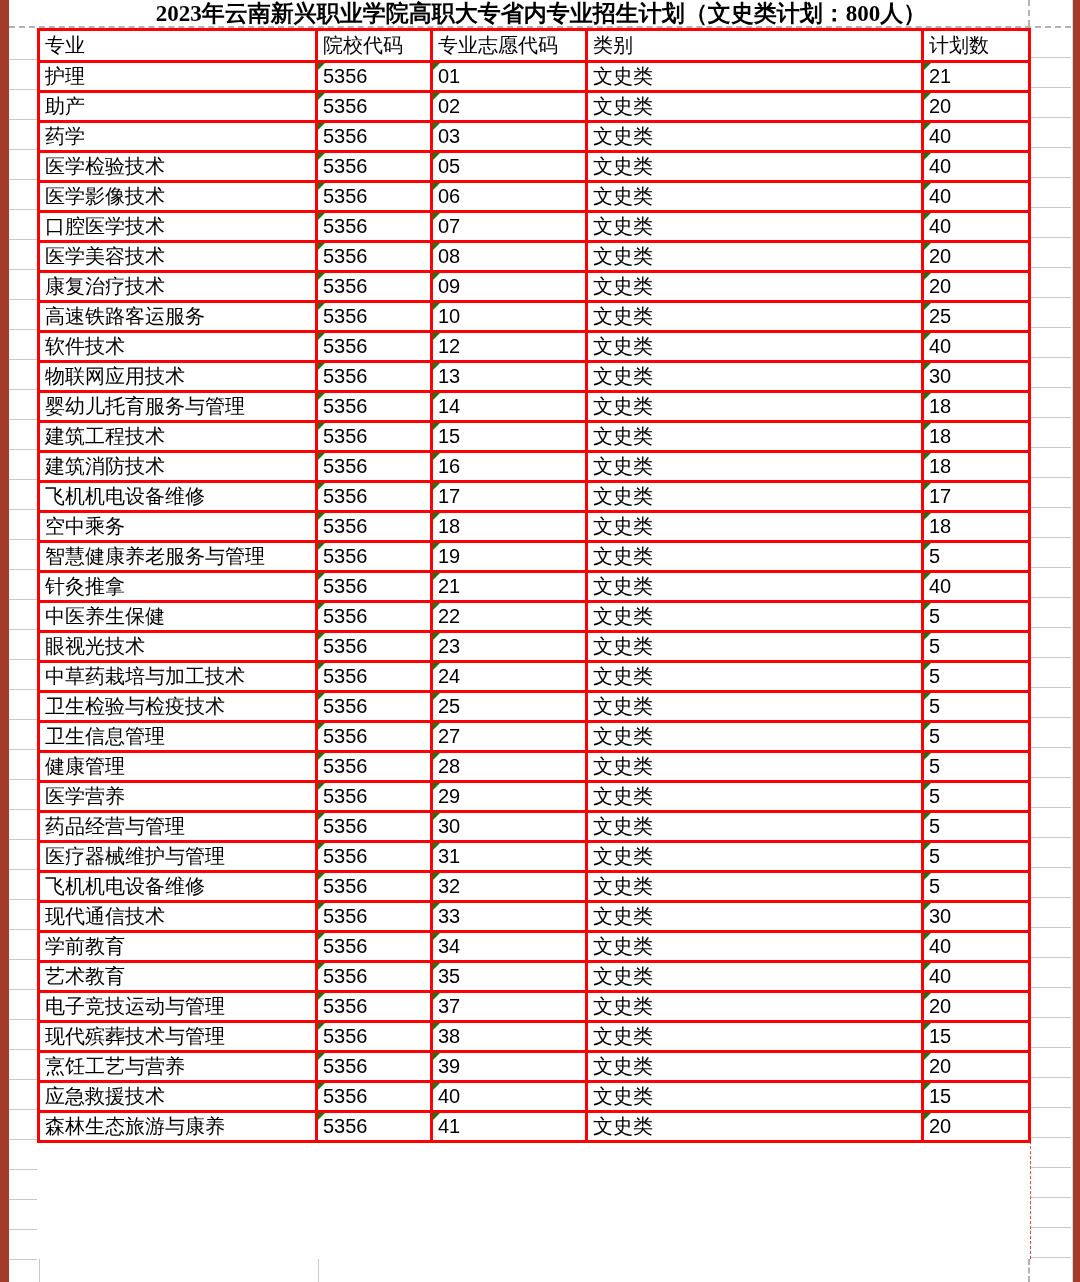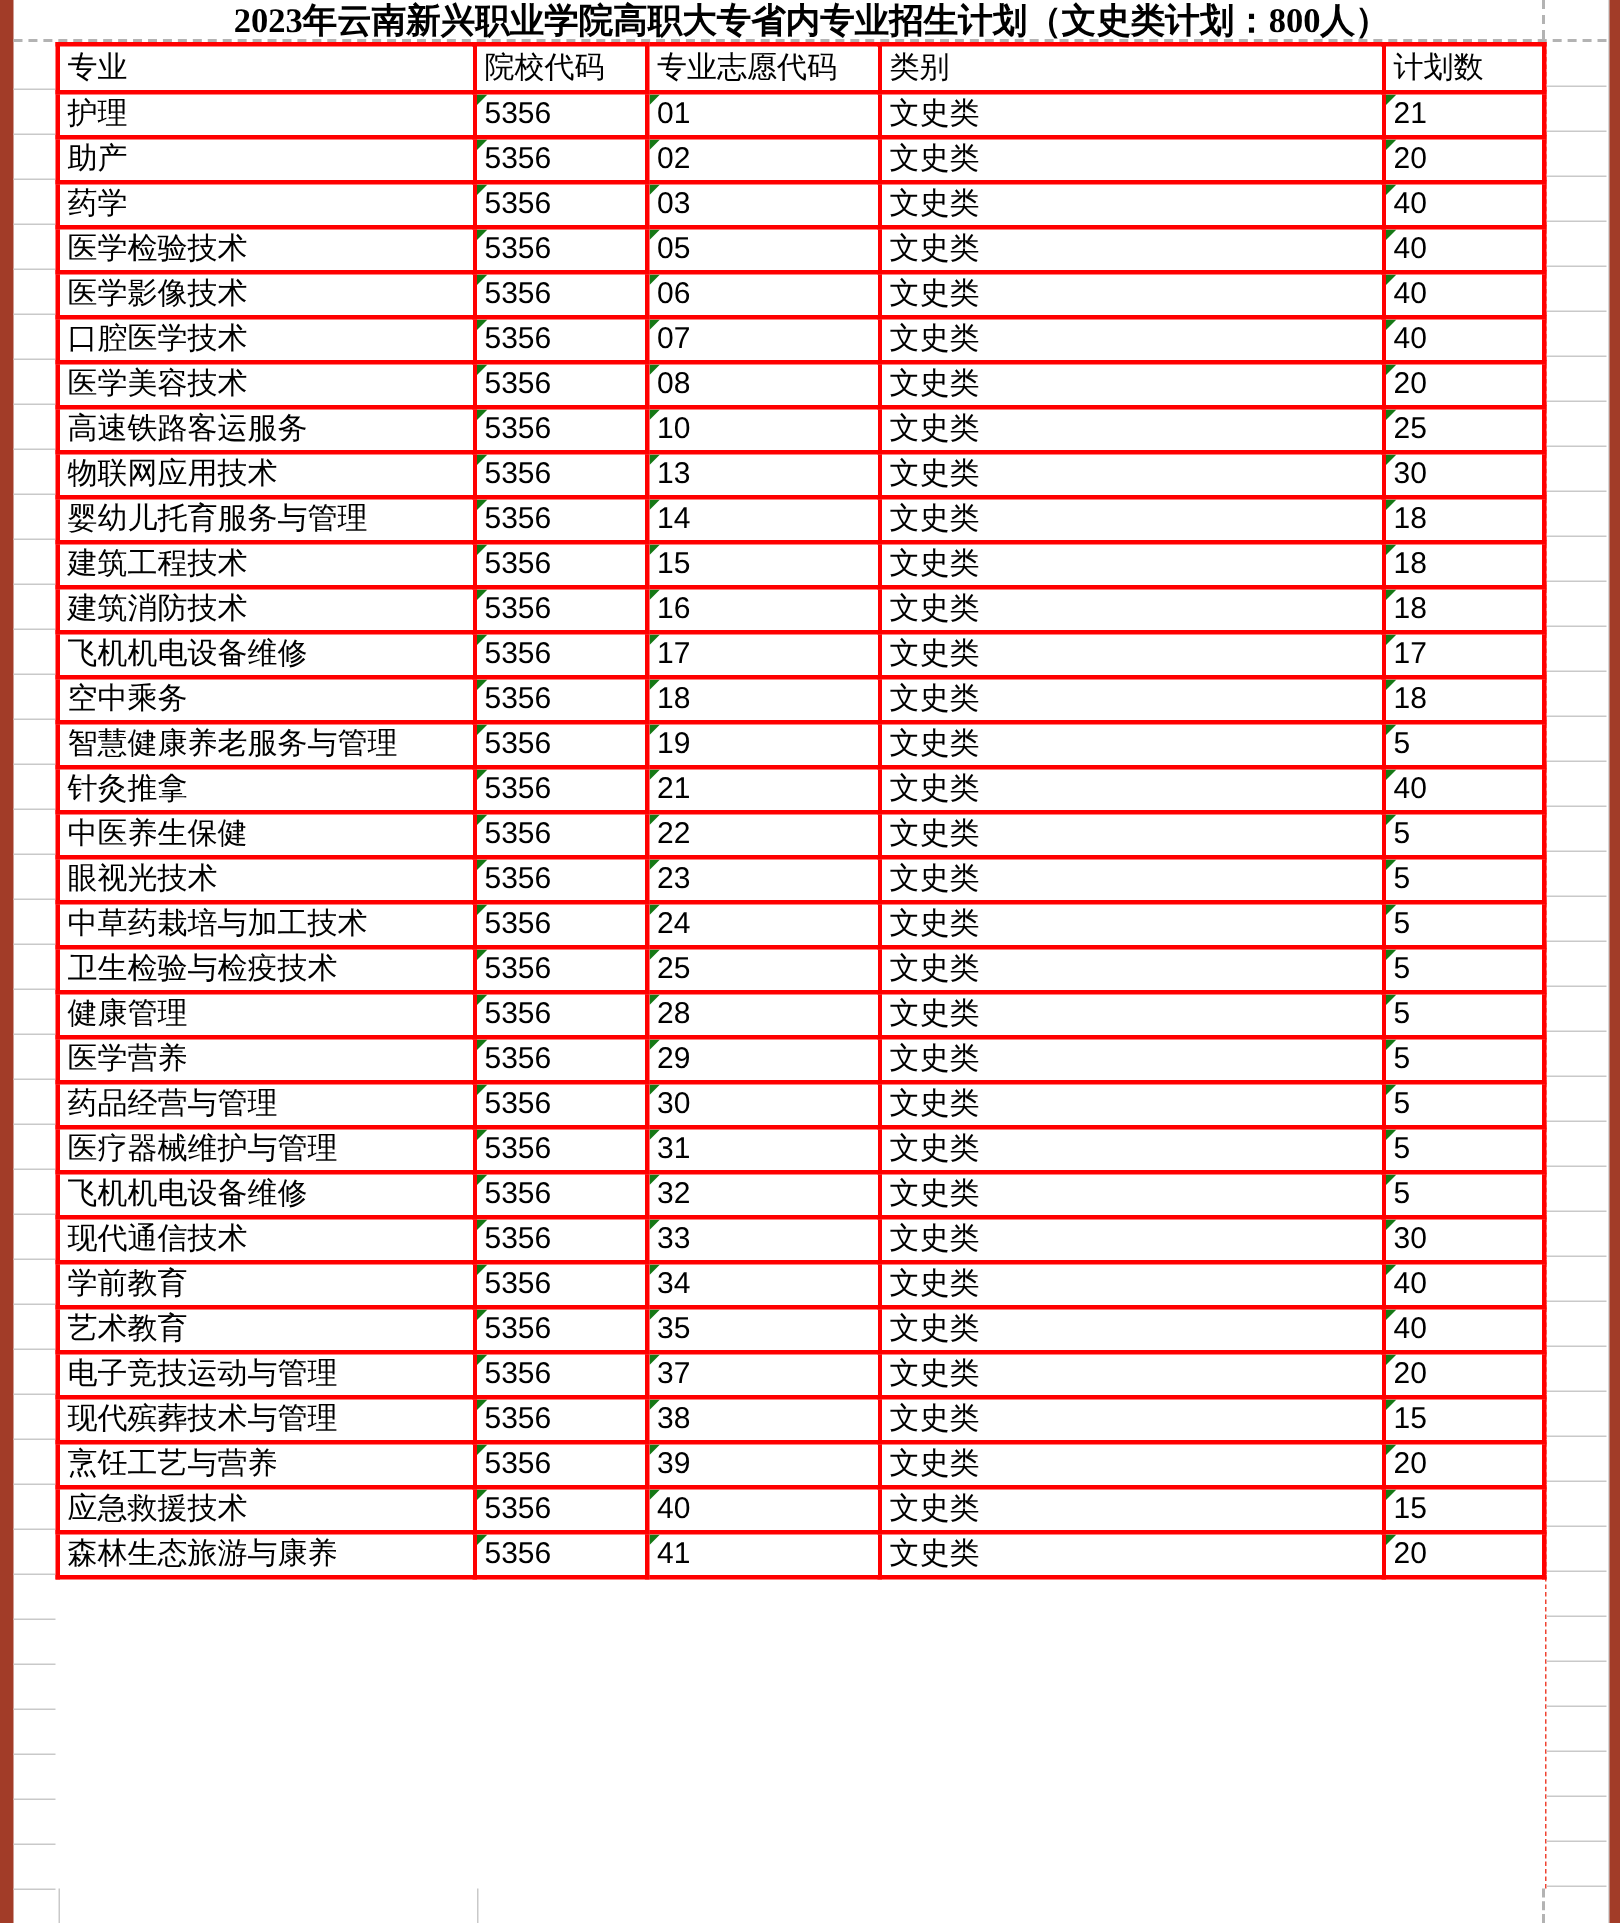--- a/index.html
+++ b/index.html
@@ -190,27 +190,41 @@
           <td><span class="flag"></span>40</td>
         </tr>
         <tr>
           <td>医学美容技术</td>
           <td><span class="flag"></span>5356</td>
           <td><span class="flag"></span>08</td>
           <td>文史类</td>
           <td><span class="flag"></span>20</td>
         </tr>
         <tr>
+          <td>康复治疗技术</td>
+          <td><span class="flag"></span>5356</td>
+          <td><span class="flag"></span>09</td>
+          <td>文史类</td>
+          <td><span class="flag"></span>20</td>
+        </tr>
+        <tr>
           <td>高速铁路客运服务</td>
           <td><span class="flag"></span>5356</td>
           <td><span class="flag"></span>10</td>
           <td>文史类</td>
           <td><span class="flag"></span>25</td>
         </tr>
         <tr>
+          <td>软件技术</td>
+          <td><span class="flag"></span>5356</td>
+          <td><span class="flag"></span>12</td>
+          <td>文史类</td>
+          <td><span class="flag"></span>40</td>
+        </tr>
+        <tr>
           <td>物联网应用技术</td>
           <td><span class="flag"></span>5356</td>
           <td><span class="flag"></span>13</td>
           <td>文史类</td>
           <td><span class="flag"></span>30</td>
         </tr>
         <tr>
           <td>婴幼儿托育服务与管理</td>
           <td><span class="flag"></span>5356</td>
           <td><span class="flag"></span>14</td>
@@ -277,20 +291,27 @@
           <td>中草药栽培与加工技术</td>
           <td><span class="flag"></span>5356</td>
           <td><span class="flag"></span>24</td>
           <td>文史类</td>
           <td><span class="flag"></span>5</td>
         </tr>
         <tr>
           <td>卫生检验与检疫技术</td>
           <td><span class="flag"></span>5356</td>
           <td><span class="flag"></span>25</td>
+          <td>文史类</td>
+          <td><span class="flag"></span>5</td>
+        </tr>
+        <tr>
+          <td>卫生信息管理</td>
+          <td><span class="flag"></span>5356</td>
+          <td><span class="flag"></span>27</td>
           <td>文史类</td>
           <td><span class="flag"></span>5</td>
         </tr>
         <tr>
           <td>健康管理</td>
           <td><span class="flag"></span>5356</td>
           <td><span class="flag"></span>28</td>
           <td>文史类</td>
           <td><span class="flag"></span>5</td>
         </tr>

